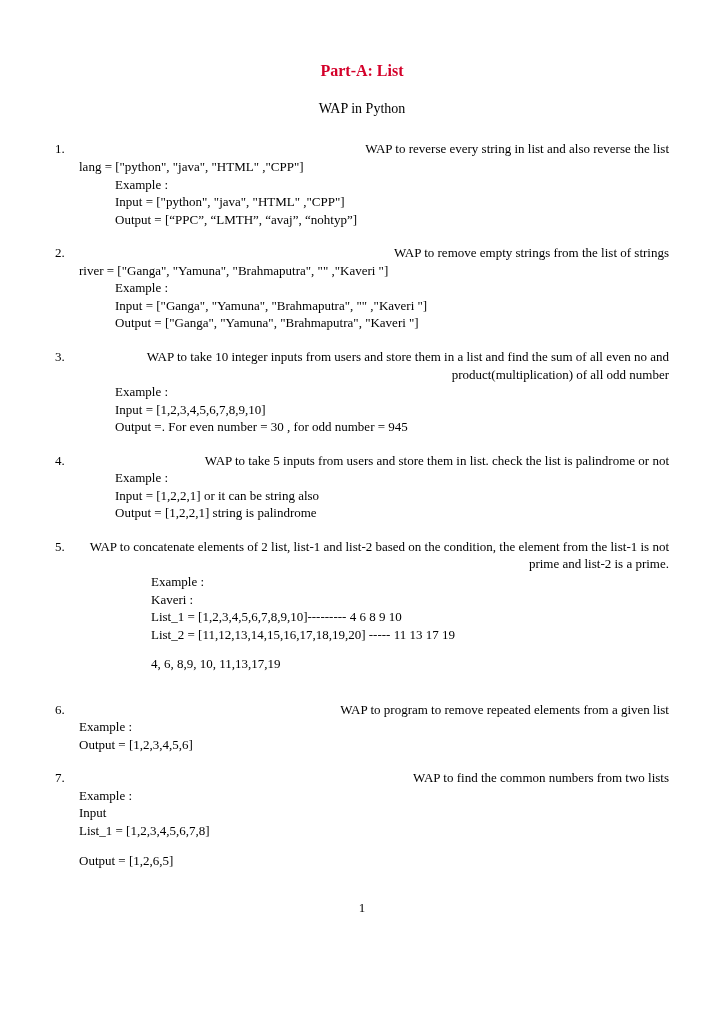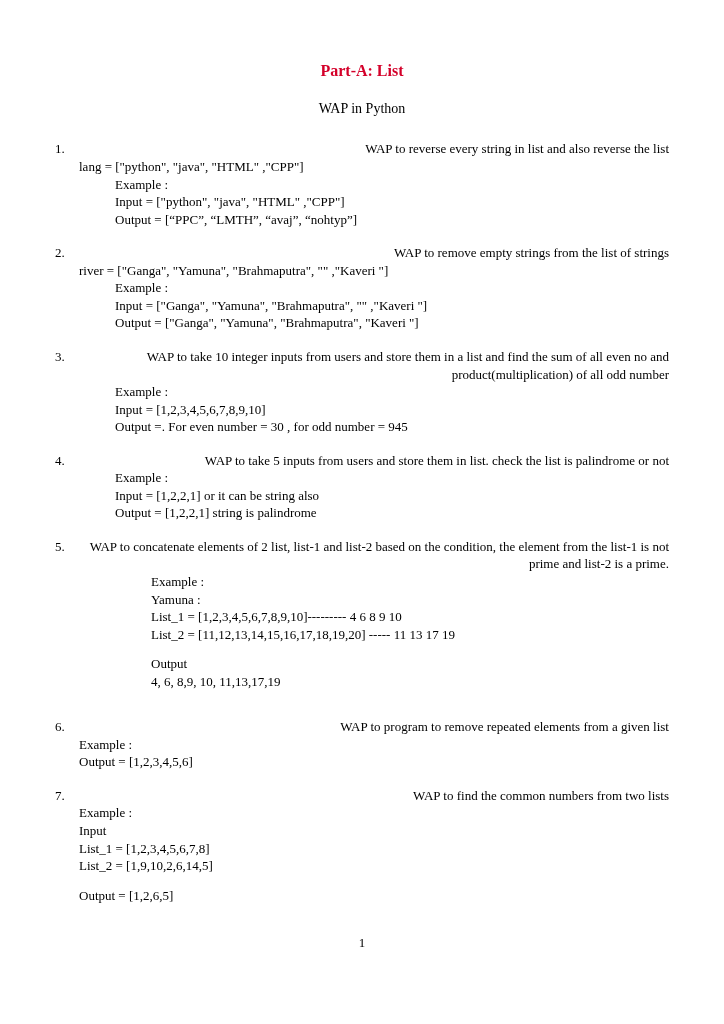--- a/index.html
+++ b/index.html
@@ -97,25 +97,24 @@
   <div class="indent2">Input = [1,2,2,1] or it can be string also</div>
   <div class="indent2">Output = [1,2,2,1] string is palindrome</div>
 </div>
 
 <div class="q-block">
   <div class="q-row">
     <div class="q-num">5.</div>
     <div class="q-body">WAP to concatenate elements of 2 list, list-1 and list-2 based on the condition, the element from the list-1 is not prime and list-2 is a prime.</div>
   </div>
   <div class="indent3">Example :</div>
-  <div class="indent3">Yamuna :</div>
+  <div class="indent3">Kaveri :</div>
   <div class="indent3">List_1 = [1,2,3,4,5,6,7,8,9,10]--------- 4 6 8 9 10</div>
   <div class="indent3">List_2 = [11,12,13,14,15,16,17,18,19,20] ----- 11 13 17 19</div>
   <div style="height:12px"></div>
-  <div class="indent3">Output</div>
   <div class="indent3">4, 6, 8,9, 10, 11,13,17,19</div>
   <div style="height:12px"></div>
 </div>
 
 <div class="q-block">
   <div class="q-row">
     <div class="q-num">6.</div>
     <div class="q-body">WAP to program to remove repeated elements from a given list</div>
   </div>
   <div class="indent1">Example :</div>
@@ -123,18 +122,17 @@
 </div>
 
 <div class="q-block">
   <div class="q-row">
     <div class="q-num">7.</div>
     <div class="q-body">WAP to find the common numbers from two lists</div>
   </div>
   <div class="indent1">Example :</div>
   <div class="indent1">Input</div>
   <div class="indent1">List_1 = [1,2,3,4,5,6,7,8]</div>
-  <div class="indent1">List_2 = [1,9,10,2,6,14,5]</div>
   <div style="height:12px"></div>
   <div class="indent1">Output = [1,2,6,5]</div>
 </div>
 
 <div class="page-num">1</div>
 
 </body></html>

